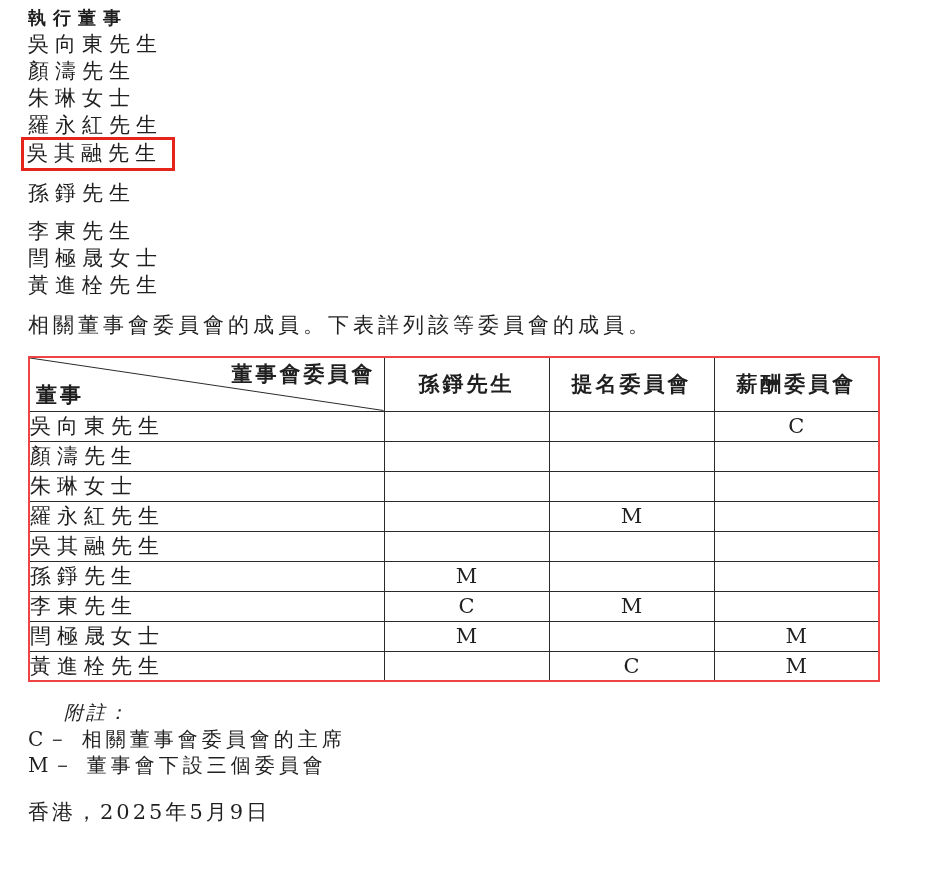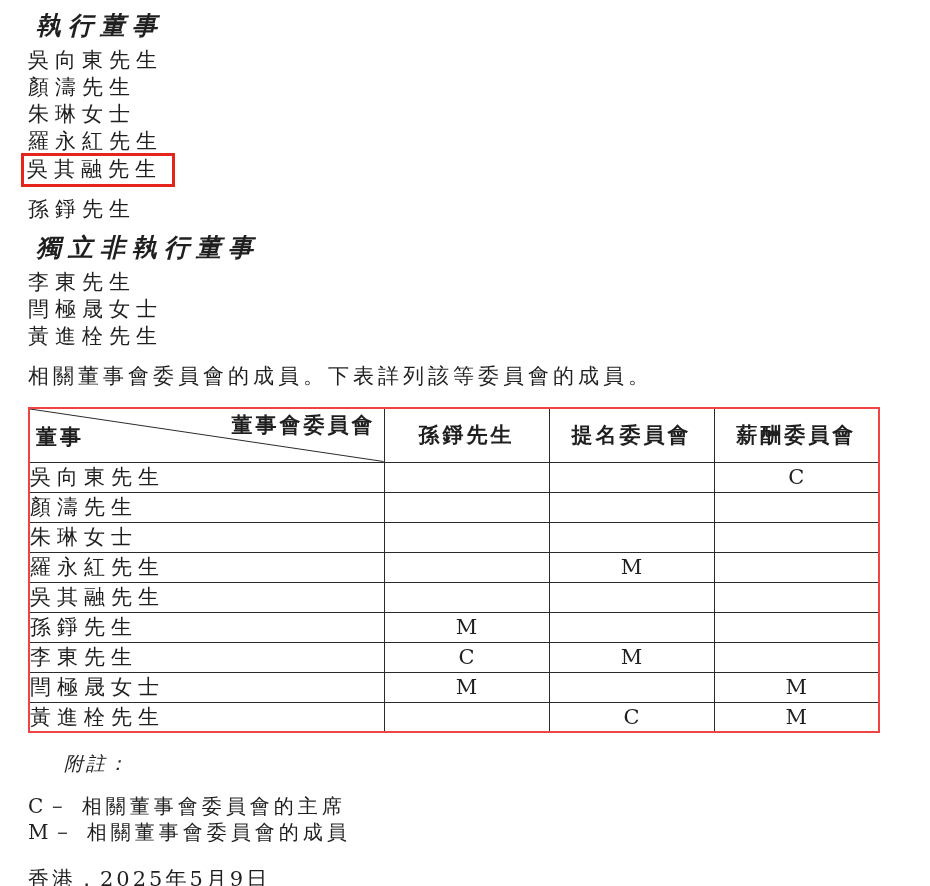--- a/index.html
+++ b/index.html
@@ -9,27 +9,26 @@
     background: #ffffff;
     overflow: hidden;
     font-family: "DejaVu Serif", "Liberation Serif", serif;
     color: #1f1f1f;
   }
   .page { padding: 4px 24px 0 28px; }
 
   
   .section { margin: 0 0 11px 0; }
   .sec-h {
-    margin: 8px;
+    margin: 0;
     font-family: "DejaVu Sans", "Liberation Sans", sans-serif;
     font-weight: 700;
-    font-size: 25px;
+    font-size: 18px;
     line-height: 27px;
     letter-spacing: 7px;
-    font-style: italic;
   }
   .name {
     font-size: 21px;
     line-height: 27px;
     letter-spacing: 6px;
   }
   .redbox {
     display: inline-block;
     border: 3px solid #e5251b;
     padding: 0 10px 1px 3px;
@@ -62,34 +61,34 @@
     height: 54px;
     font-family: "DejaVu Sans", "Liberation Sans", sans-serif;
     font-weight: 700;
     letter-spacing: 3px;
     text-align: center;
     vertical-align: middle;
   }
   th.corner { position: relative; }
   th.corner .diag { position: absolute; left: 0; top: 0; width: 100%; height: 100%; display: block; }
   th.corner .ctr { position: absolute; top: 2px; right: 8px; letter-spacing: 3px; }
-  th.corner .cbl { position: absolute; bottom: 11px; left: 6px; letter-spacing: 3px; }
+  th.corner .cbl { position: absolute; bottom: 2px; left: 6px; letter-spacing: 3px; }
   tbody td { height: 30px; vertical-align: middle; }
   td.c-dir { text-align: left; padding-left: 5px; letter-spacing: 6px; }
   td.c-val { text-align: center; letter-spacing: 0; }
 
   
   .notes-label {
     margin-top: 18px;
     font-style: italic;
     font-size: 19px;
     letter-spacing: 3px;
     margin-left: 36px;
   }
-  .note-lines { margin-top: 16px; }
+  .note-lines { margin-top: 0; }
   .note-line {
     font-size: 20px;
     line-height: 26px;
     letter-spacing: 4px;
   }
   .footer-line {
     margin-top: 20px;
     font-size: 21px;
     letter-spacing: 3px;
   }
@@ -110,21 +109,20 @@
         <span>吳其融先生</span>
       </span>
     </div>
   </div>
 
   <div class="section">
     <div class="name">孫錚先生</div>
   </div>
 
   <div class="section">
-    <h2 class="sec-h">獨立非執行董事</h2>
     <div class="name">李東先生</div>
     <div class="name">閆極晟女士</div>
     <div class="name">黃進栓先生</div>
   </div>
 
   <div class="intro">相關董事會委員會的成員。下表詳列該等委員會的成員。</div>
 
   <table class="committee">
     <colgroup>
       <col class="col-dir">
@@ -200,18 +198,18 @@
         <td class="c-val"></td>
         <td class="c-val">C</td>
         <td class="c-val">M</td>
       </tr>
     </tbody>
   </table>
 
   <div class="notes-label">附註：</div>
   <div class="note-lines">
     <div class="note-line">C－ 相關董事會委員會的主席</div>
-    <div class="note-line">M－ 相關董事會委員會的成員</div>
+    <div class="note-line">M－ 董事會下設三個委員會</div>
   </div>
 
   <div class="footer-line">香港，2025年5月9日</div>
 
 </div>
 
 </body></html>

